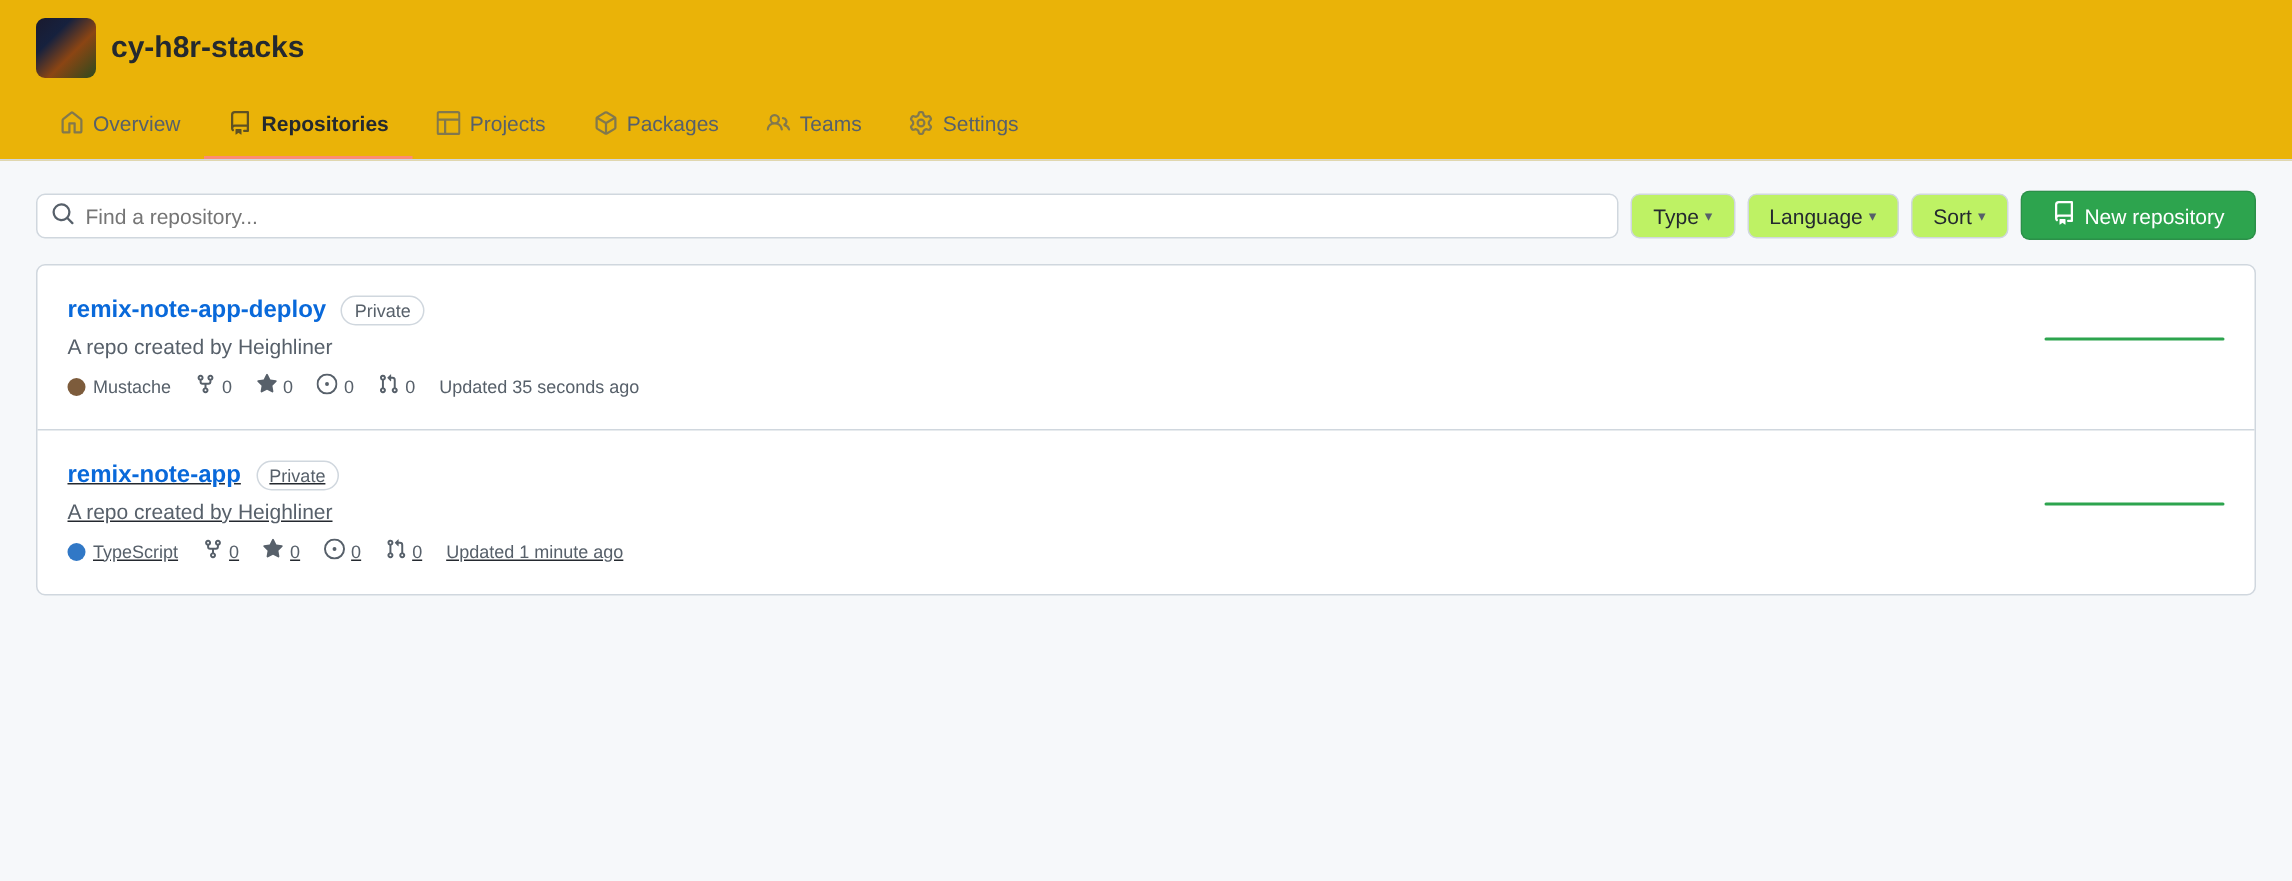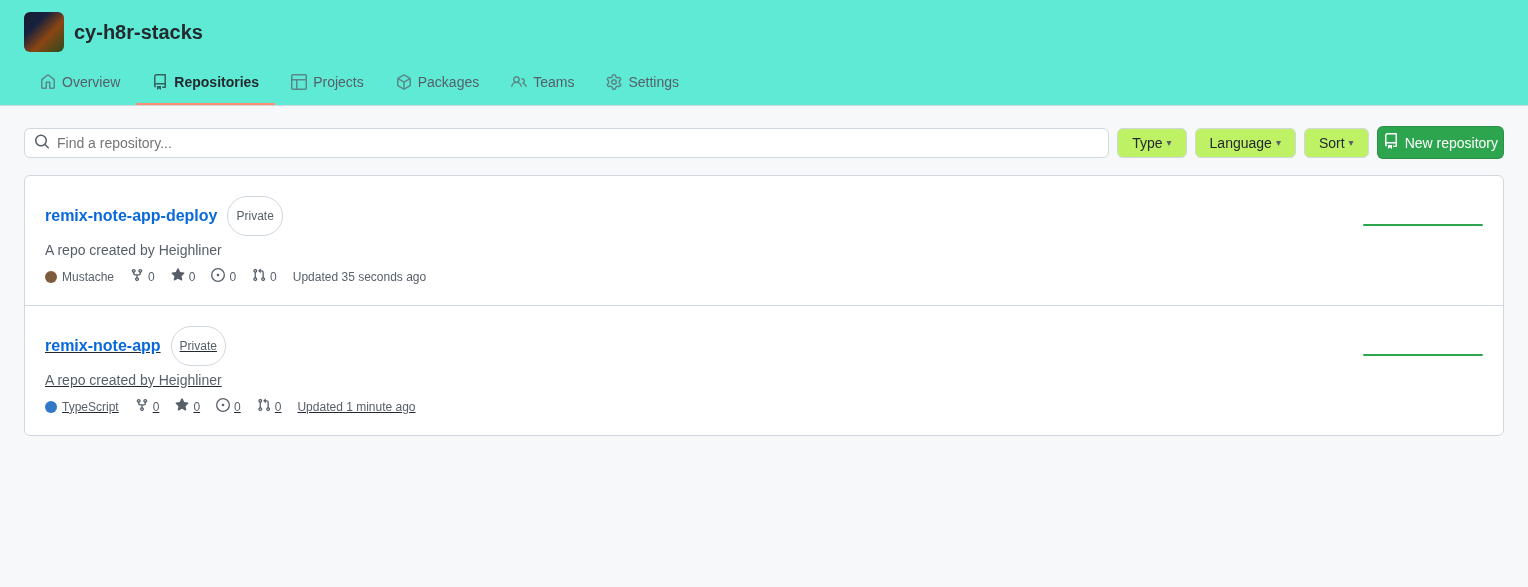--- a/index.html
+++ b/index.html
@@ -4,21 +4,21 @@
   <style>
     * { box-sizing: border-box; margin: 0; padding: 0; }
     body {
       font-family: -apple-system, BlinkMacSystemFont, "Segoe UI", Helvetica, Arial, sans-serif;
       font-size: 14px;
       background: #f6f8fa;
       color: #24292f;
     }
 
     .header-bar {
-      background: #5eead4;
+      background: #eab308;
       border-bottom: 1px solid #d0d7de;
       padding: 12px 24px 0 24px;
     }
 
     .org-title-row {
       display: flex;
       align-items: center;
       gap: 10px;
       padding-bottom: 12px;
     }
@@ -129,21 +129,21 @@
 
     .chevron {
       font-size: 10px;
       color: #57606a;
     }
 
     .new-repo-btn {
       display: flex;
       align-items: center;
       gap: 6px;
-      padding: 6px 5px;
+      padding: 6px 20px;
       background: #2da44e;
       color: #fff;
       border: 1px solid rgba(31,35,40,0.15);
       border-radius: 6px;
       font-size: 14px;
       font-weight: 500;
       cursor: pointer;
       white-space: nowrap;
       margin-left: auto;
     }
@@ -179,21 +179,21 @@
     .repo-name {
       font-size: 16px;
       font-weight: 600;
       color: #0969da;
       cursor: pointer;
       text-decoration: none;
     }
 
     .repo-badge {
       display: inline-block;
-      padding: 12px 8px;
+      padding: 2px 8px;
       border: 1px solid #d0d7de;
       border-radius: 20px;
       font-size: 12px;
       color: #57606a;
       font-weight: 500;
     }
 
     .repo-description {
       font-size: 14px;
       color: #57606a;

